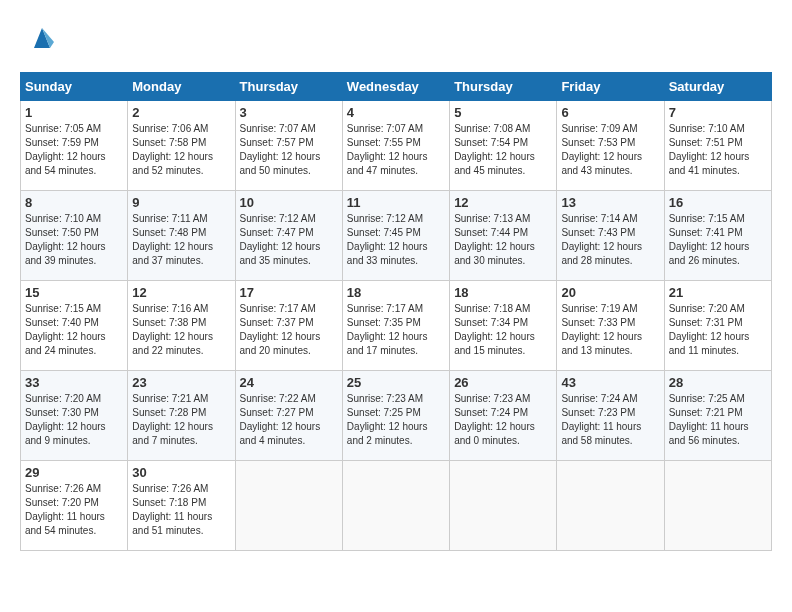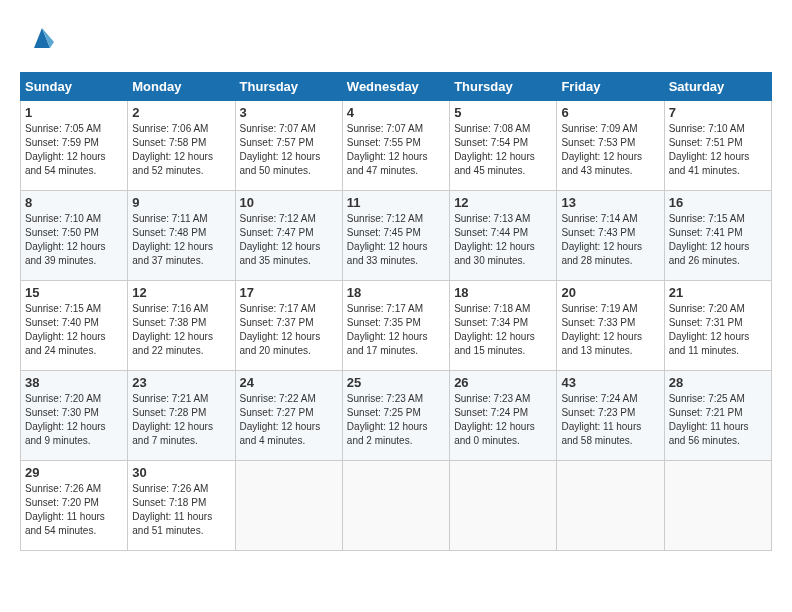--- a/index.html
+++ b/index.html
@@ -209,21 +209,21 @@
           <span class="day-num">20</span>
           <div class="day-info">Sunrise: 7:19 AM<br>Sunset: 7:33 PM<br>Daylight: 12 hours<br>and 13 minutes.</div>
         </td>
         <td>
           <span class="day-num">21</span>
           <div class="day-info">Sunrise: 7:20 AM<br>Sunset: 7:31 PM<br>Daylight: 12 hours<br>and 11 minutes.</div>
         </td>
       </tr>
       <tr>
         <td>
-          <span class="day-num">38</span>
+          <span class="day-num">33</span>
           <div class="day-info">Sunrise: 7:20 AM<br>Sunset: 7:30 PM<br>Daylight: 12 hours<br>and 9 minutes.</div>
         </td>
         <td>
           <span class="day-num">23</span>
           <div class="day-info">Sunrise: 7:21 AM<br>Sunset: 7:28 PM<br>Daylight: 12 hours<br>and 7 minutes.</div>
         </td>
         <td>
           <span class="day-num">24</span>
           <div class="day-info">Sunrise: 7:22 AM<br>Sunset: 7:27 PM<br>Daylight: 12 hours<br>and 4 minutes.</div>
         </td>

